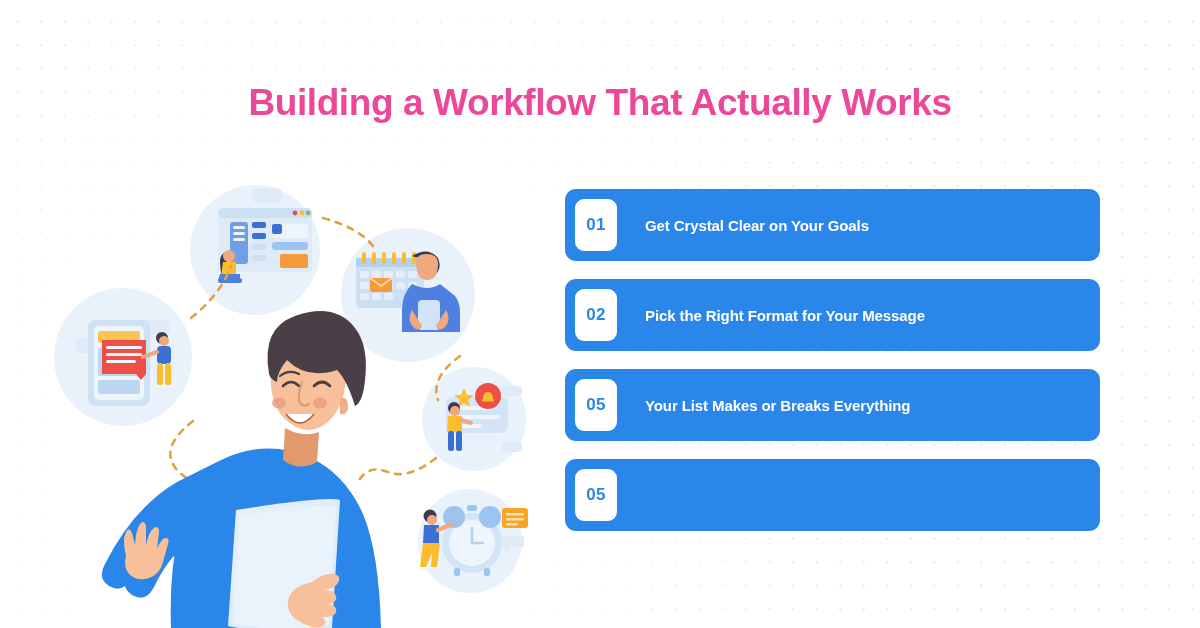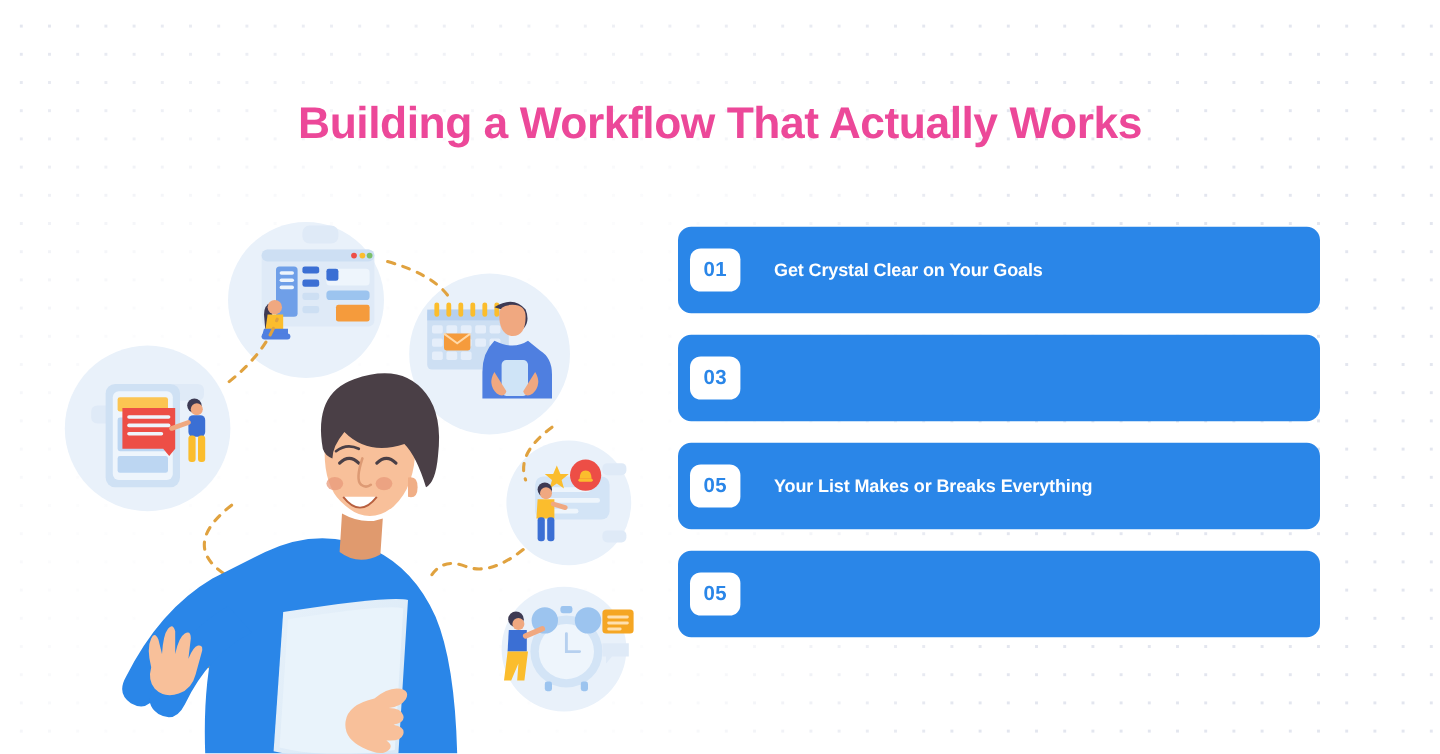--- a/index.html
+++ b/index.html
@@ -57,21 +57,21 @@
     height:72px;
     border-radius:11px;
     background:#2a86e8;
     margin-bottom:18px;
     display:flex;
     align-items:center;
     padding-left:10px;
   }
   .step-row:last-child { margin-bottom:0; }
   .step-badge {
-    width:42px; height:36px;
+    width:42px; height:52px;
     flex:0 0 42px;
     background:#ffffff;
     border-radius:9px;
     display:flex;
     align-items:center;
     justify-content:center;
     font-size:17px;
     font-weight:bold;
     color:#2a86e8;
     letter-spacing:.2px;
@@ -285,21 +285,22 @@
 </div>
 
 <div id="steps">
 
   <div class="step-row">
     <div class="step-badge">01</div>
     <div class="step-label">Get Crystal Clear on Your Goals</div>
   </div>
 
   <div class="step-row">
-    <div class="step-badge">03</div>
+    <div class="step-badge">02</div>
+    <div class="step-label">Pick the Right Format for Your Message</div>
   </div>
 
   <div class="step-row">
     <div class="step-badge">05</div>
     <div class="step-label">Your List Makes or Breaks Everything</div>
   </div>
 
   <div class="step-row">
     <div class="step-badge">05</div>
   </div>

